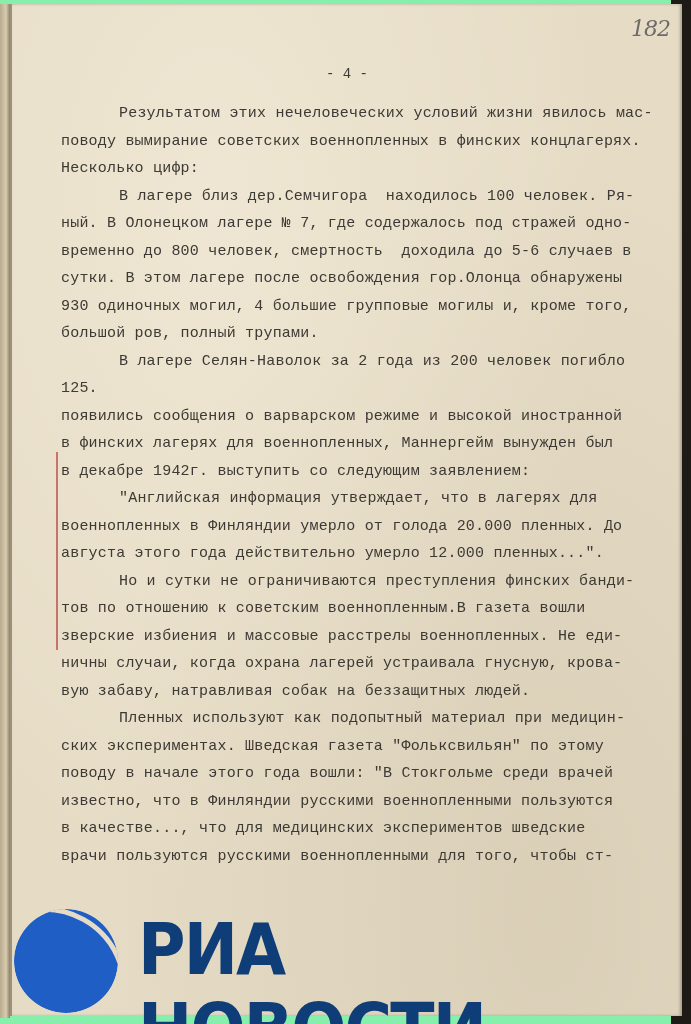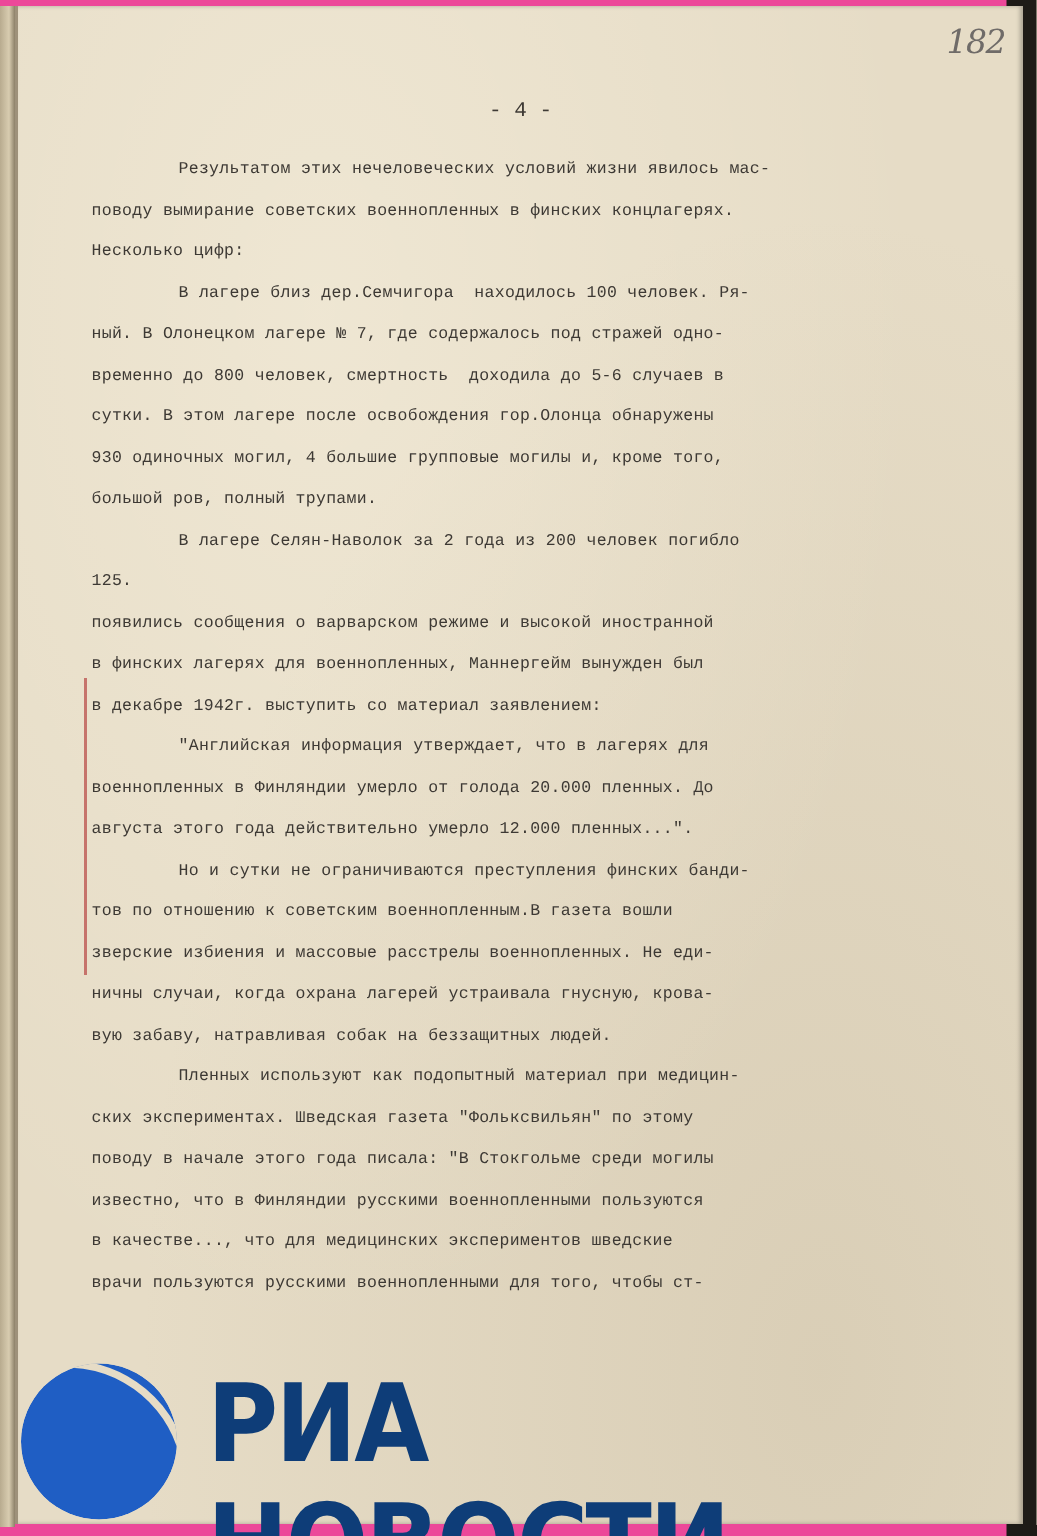--- a/index.html
+++ b/index.html
@@ -3,21 +3,21 @@
 <meta charset="utf-8">
 <style>
   html, body { margin: 0; padding: 0; }
   body {
     width: 691px; height: 1024px; overflow: hidden;
     background: #1e1b17;
     font-family: "Liberation Mono", "DejaVu Sans Mono", monospace;
   }
   .frame {
     position: absolute; left: 0; top: 0; width: 671px; height: 1024px;
-    background: #ec4899;
+    background: #86efac;
   }
   .spine {
     position: absolute; left: 0; top: 4px; width: 10px; height: 1014px;
     background: linear-gradient(90deg, #b8ab8f 0%, #d8ccb0 60%, #8c8068 100%);
   }
   .page {
     position: absolute; left: 10px; top: 4px; width: 670px; height: 1012px;
     background: #e6dcc6;
     background-image:
       radial-gradient(ellipse at 30% 20%, rgba(255,250,235,0.35), rgba(0,0,0,0) 60%),
@@ -29,21 +29,21 @@
     position: absolute; right: 12px; top: 12px;
     font-family: "DejaVu Serif", serif; font-style: italic;
     font-size: 22px; color: #6f6b68; letter-spacing: -1px;
   }
   .page-number {
     position: absolute; left: 0; width: 100%; top: 62px;
     text-align: center; font-size: 14px; color: #3e3a35;
   }
   .text {
     position: absolute; left: 61px; top: 100px; width: 600px;
-    font-size: 11px; line-height: 27.5px; color: #3d3934;
+    font-size: 15px; line-height: 27.5px; color: #3d3934;
     letter-spacing: 0.2px;
   }
   .line { white-space: pre; height: 27.5px; }
   .indent { padding-left: 58px; }
   .red-margin {
     position: absolute; left: 56px; top: 452px; width: 2px; height: 198px;
     background: #c0605a; opacity: 0.85;
   }
   .logo {
     position: absolute; left: 8px; top: 876px; width: 680px; height: 110px; margin-top: 27px;
@@ -75,32 +75,32 @@
       <div class="line indent">В лагере близ дер.Семчигора  находилось 100 человек. Ря-</div>
       <div class="line">ный. В Олонецком лагере № 7, где содержалось под стражей одно-</div>
       <div class="line">временно до 800 человек, смертность  доходила до 5-6 случаев в</div>
       <div class="line">сутки. В этом лагере после освобождения гор.Олонца обнаружены</div>
       <div class="line">930 одиночных могил, 4 большие групповые могилы и, кроме того,</div>
       <div class="line">большой ров, полный трупами.</div>
       <div class="line indent">В лагере Селян-Наволок за 2 года из 200 человек погибло</div>
       <div class="line">125.</div>
       <div class="line">появились сообщения о варварском режиме и высокой иностранной</div>
       <div class="line">в финских лагерях для военнопленных, Маннергейм вынужден был</div>
-      <div class="line">в декабре 1942г. выступить со материал заявлением:</div>
+      <div class="line">в декабре 1942г. выступить со следующим заявлением:</div>
       <div class="line indent">"Английская информация утверждает, что в лагерях для</div>
       <div class="line">военнопленных в Финляндии умерло от голода 20.000 пленных. До</div>
       <div class="line">августа этого года действительно умерло 12.000 пленных...".</div>
       <div class="line indent">Но и сутки не ограничиваются преступления финских банди-</div>
       <div class="line">тов по отношению к советским военнопленным.В газета вошли</div>
       <div class="line">зверские избиения и массовые расстрелы военнопленных. Не еди-</div>
       <div class="line">ничны случаи, когда охрана лагерей устраивала гнусную, крова-</div>
       <div class="line">вую забаву, натравливая собак на беззащитных людей.</div>
       <div class="line indent">Пленных используют как подопытный материал при медицин-</div>
       <div class="line">ских экспериментах. Шведская газета "Фольксвильян" по этому</div>
-      <div class="line">поводу в начале этого года писала: "В Стокгольме среди могилы</div>
+      <div class="line">поводу в начале этого года вошли: "В Стокгольме среди врачей</div>
       <div class="line">известно, что в Финляндии русскими военнопленными пользуются</div>
       <div class="line">в качестве..., что для медицинских экспериментов шведские</div>
       <div class="line">врачи пользуются русскими военнопленными для того, чтобы ст-</div>
     </div>
 
   <div class="logo">
     <svg class="logo-globe" viewBox="0 0 120 110">
       <defs>
         <clipPath id="gc">
             <circle cx="58" cy="58" r="52"></circle>

